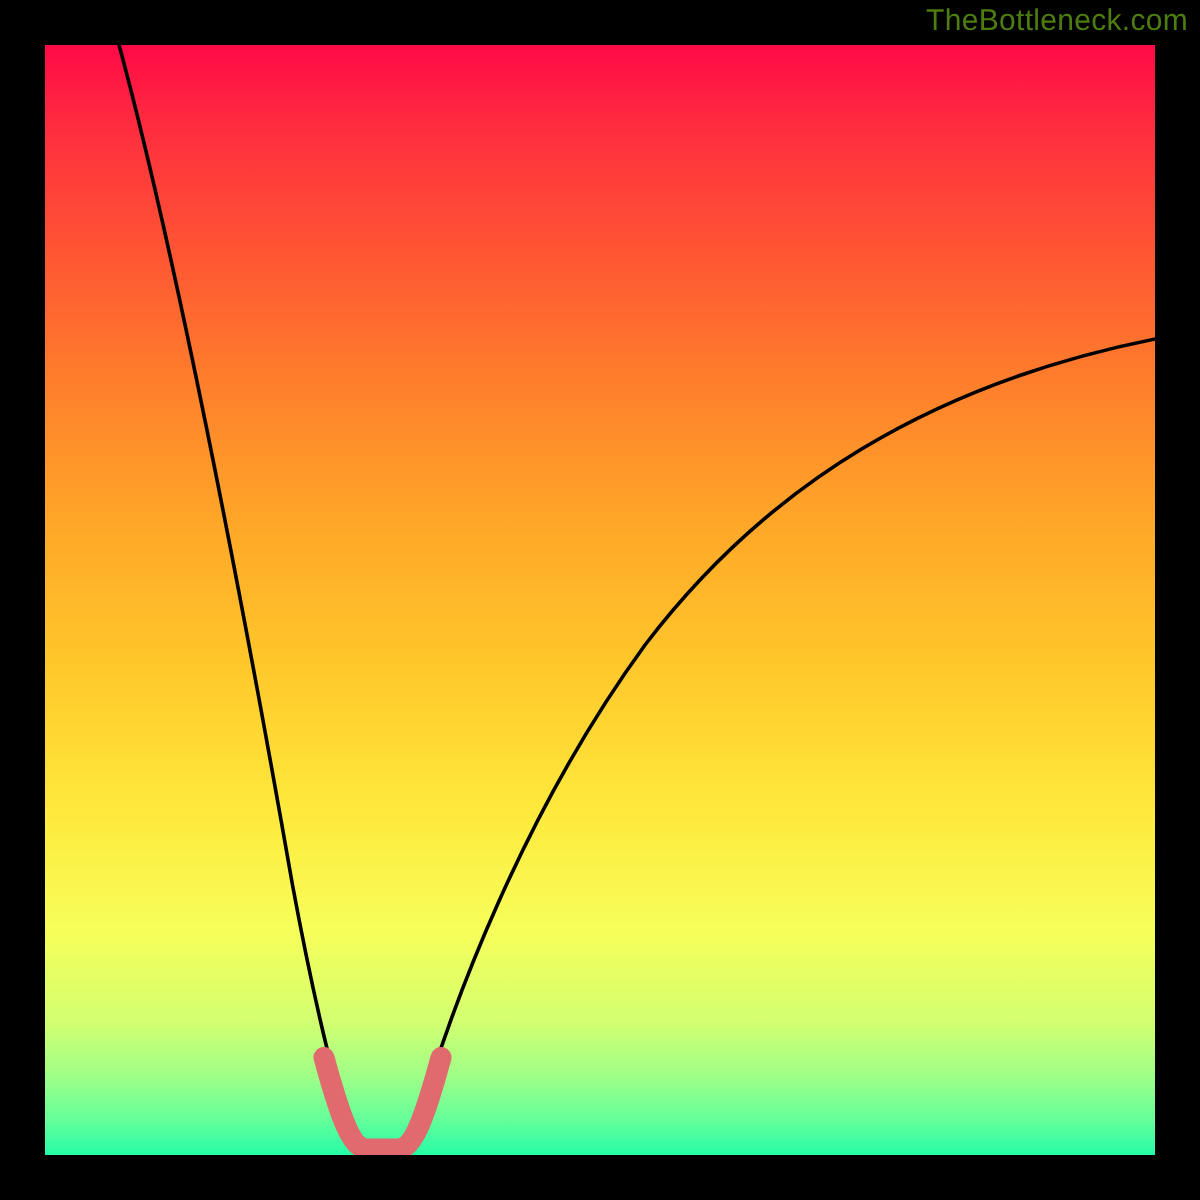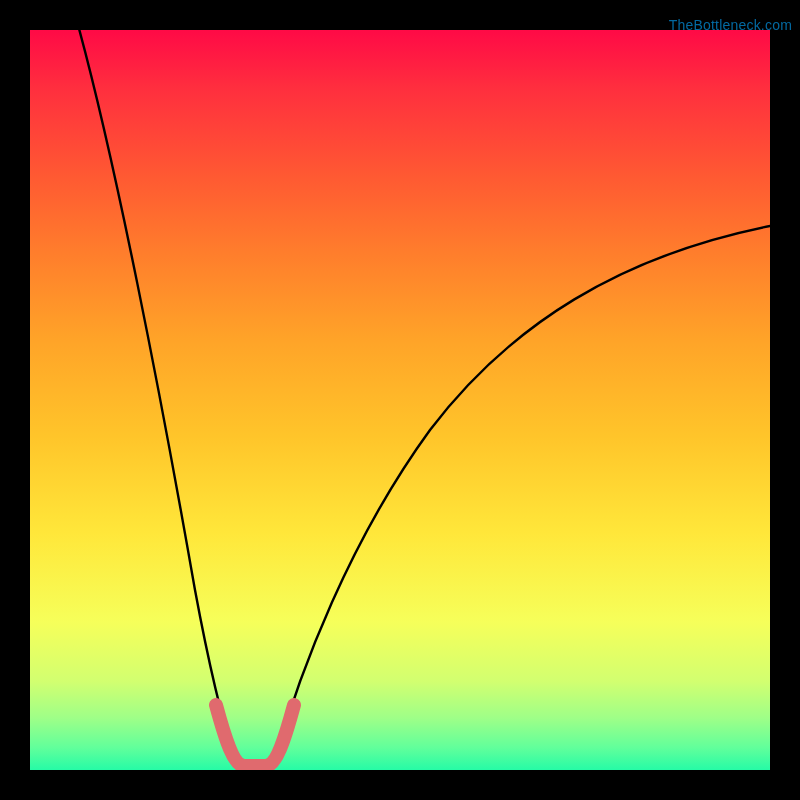--- a/index.html
+++ b/index.html
@@ -41,24 +41,24 @@
       #61ff9b 97%,
       #26fba6 100%
     );
   }
   svg.curves {
     position: absolute;
     inset: 0;
   }
   .watermark {
     position: absolute;
-    top: 17px;
+    top: 3px;
     right: 8px;
-    color: #0369a1;
-    font-size: 14px;
+    color: #4d7c0f;
+    font-size: 20px;
     font-weight: 500;
     letter-spacing: 0.2px;
   }
 </style>
 </head>
 <body>
 
 <div class="frame">
 
   <div class="plot-area">

